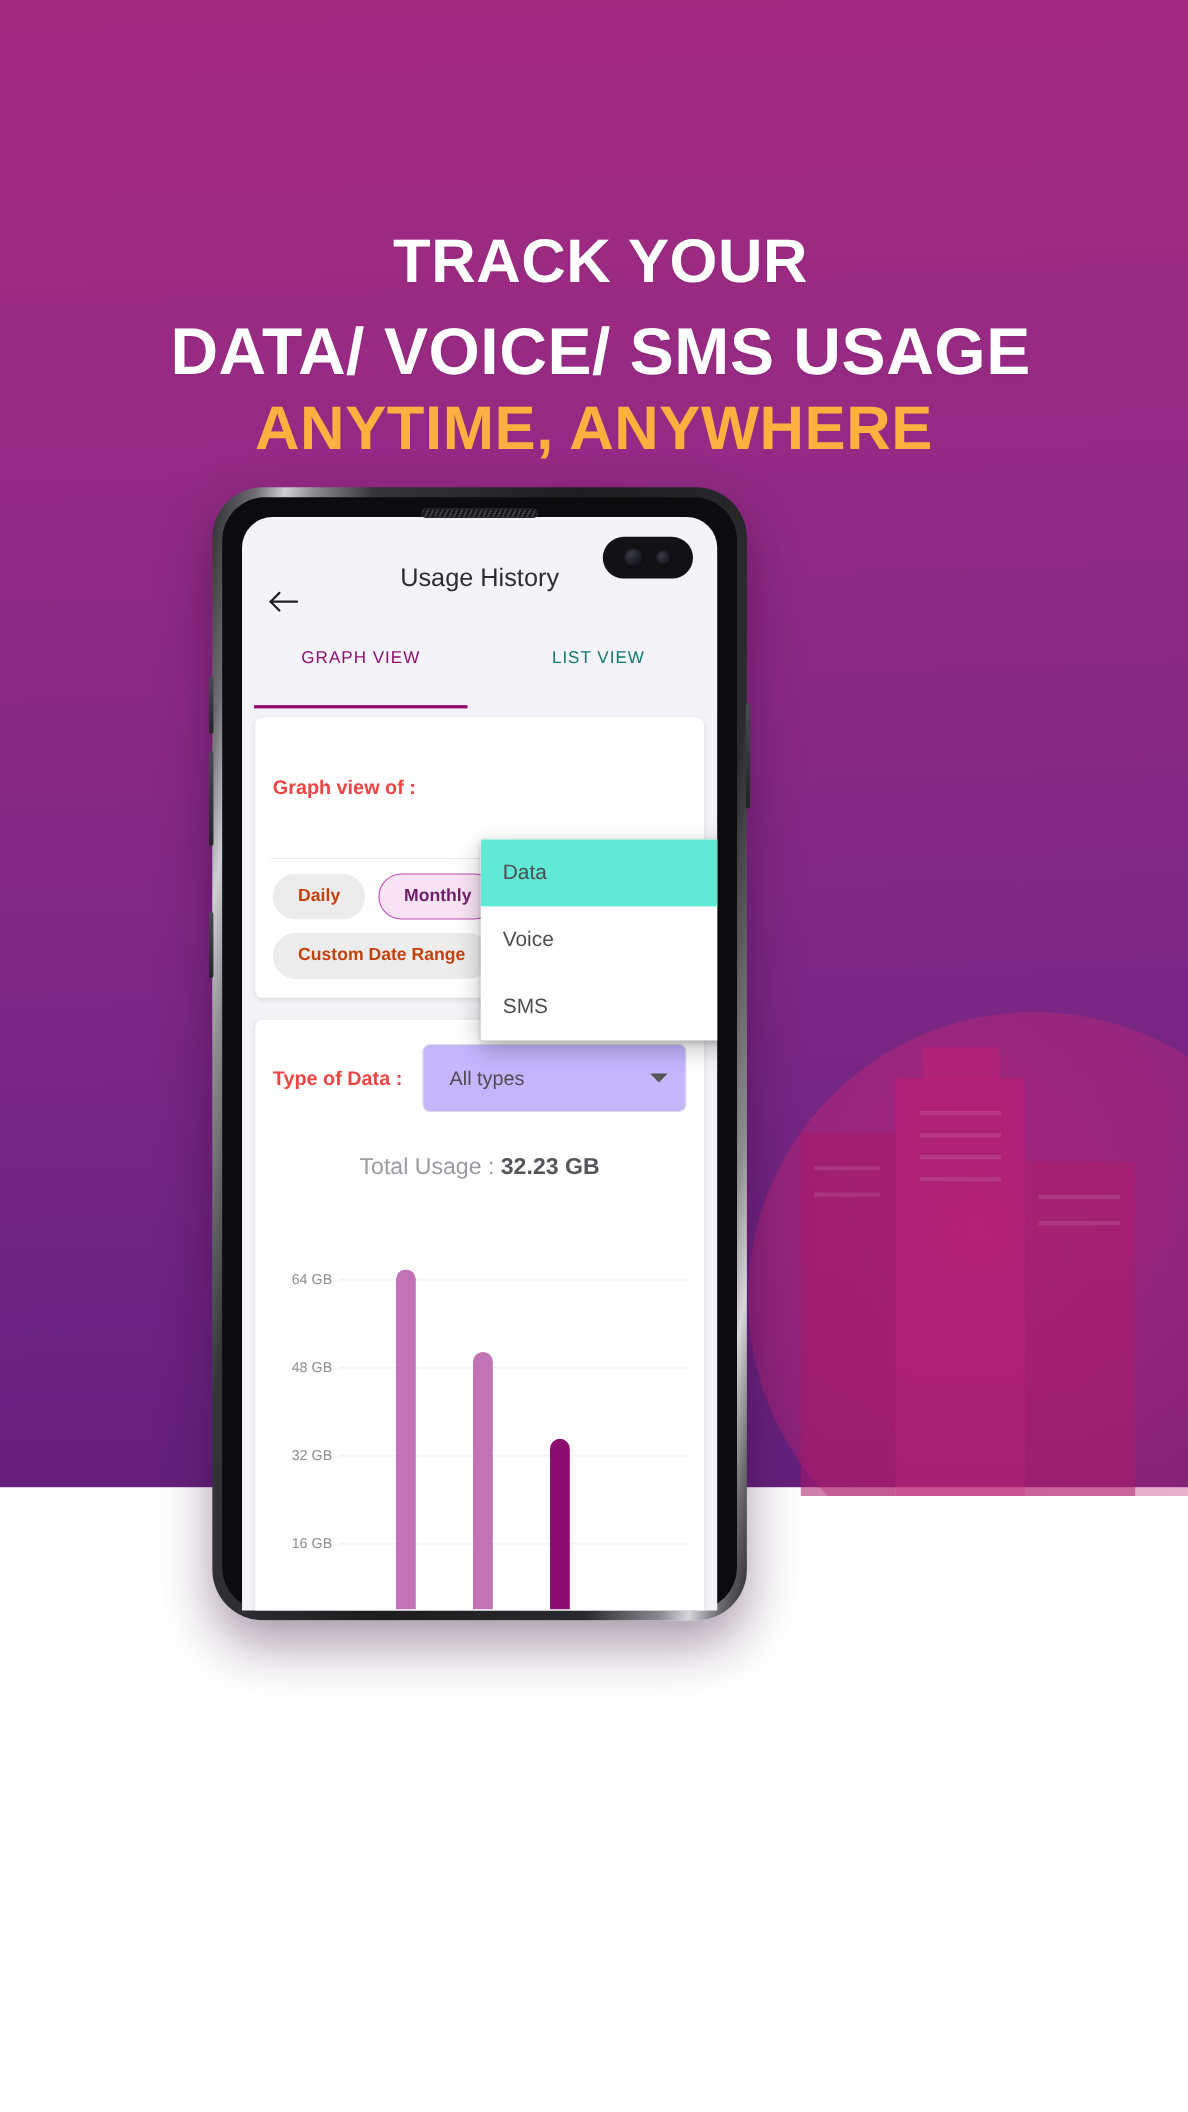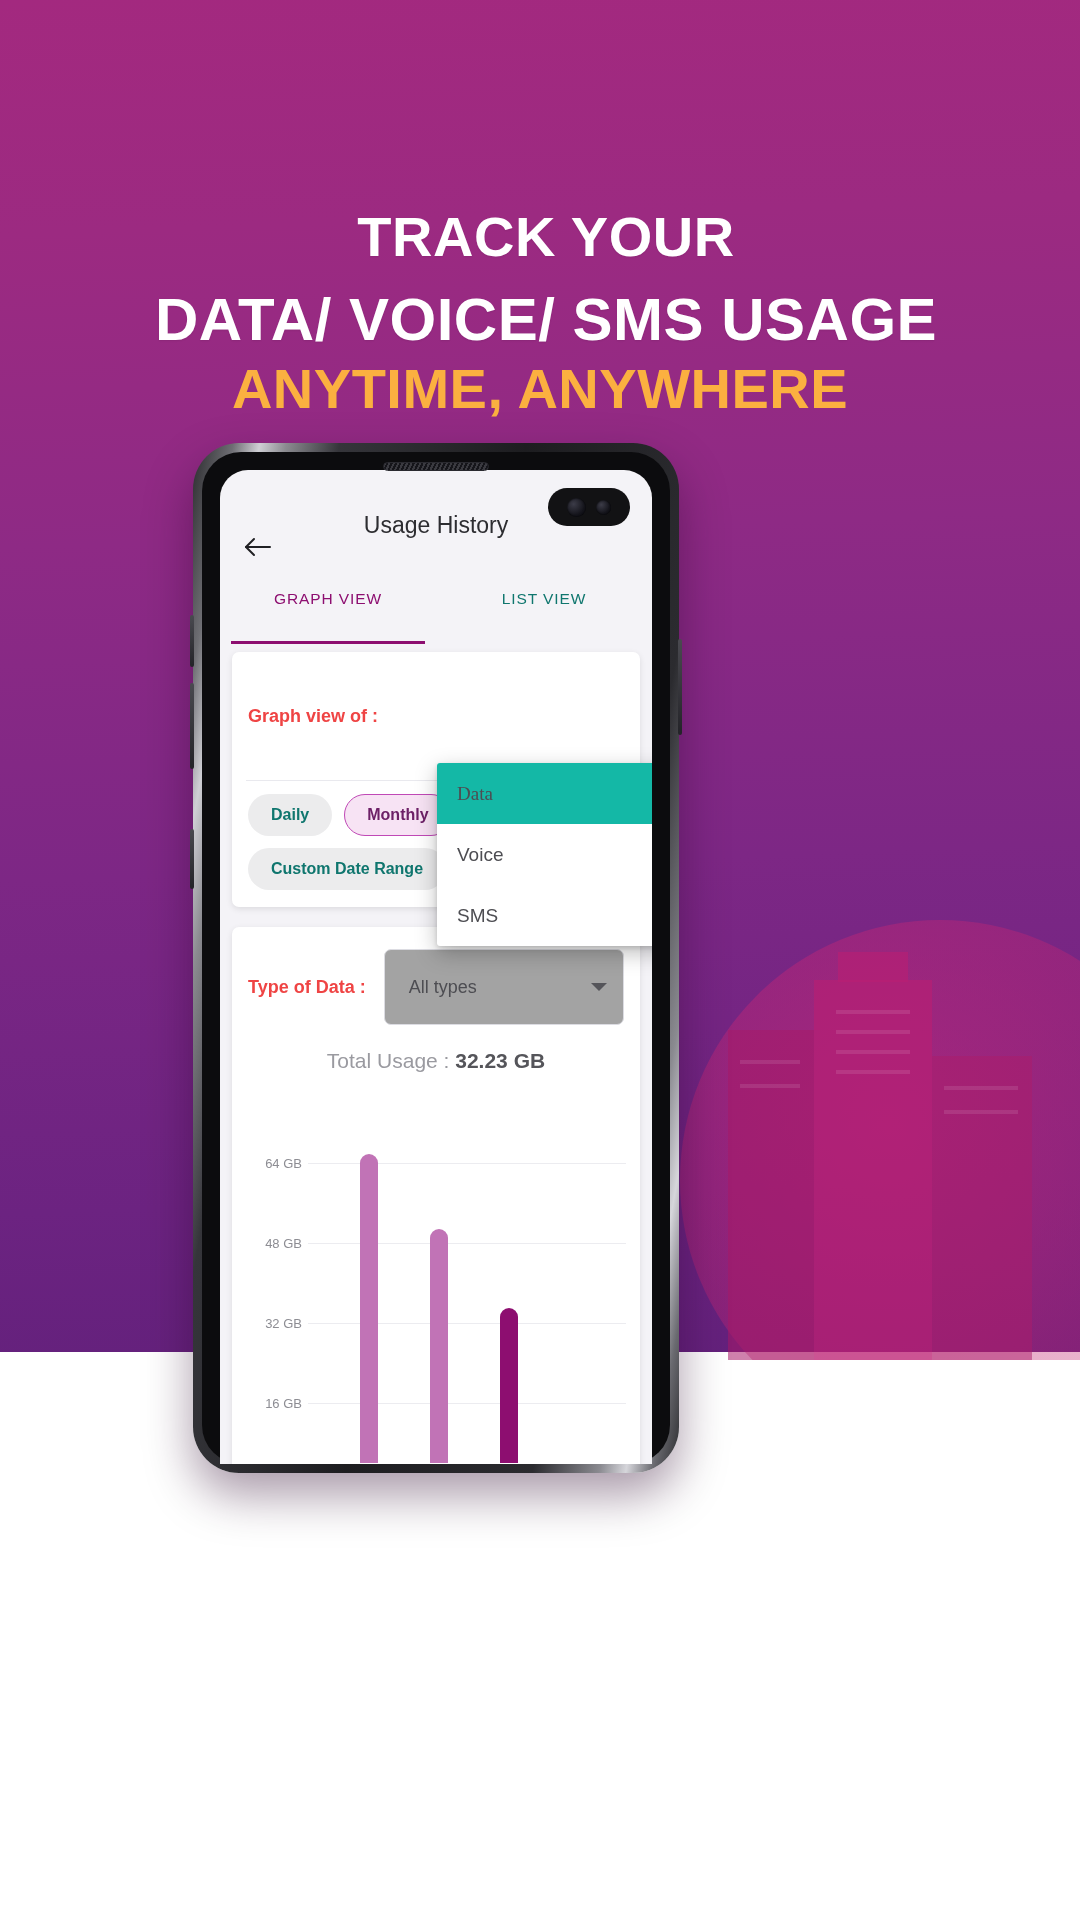--- a/index.html
+++ b/index.html
@@ -236,21 +236,21 @@
     left: 16px; top: 142px;
     display: flex; gap: 12px;
   }
   .chip {
     height: 42px;
     padding: 0 22px;
     border-radius: 21px;
     display: flex; align-items: center;
     font-size: 16px;
     font-weight: 700;
-    color: #0f766e;
+    color: #c2410c;
     background: #ececed;
     border: 1px solid transparent;
     cursor: pointer;
     white-space: nowrap;
   }
   .chip.selected {
     background: #f7e3f4;
     border: 1.5px solid #c049b6;
     color: #6d2067;
   }
@@ -268,36 +268,36 @@
     overflow: hidden;
   }
   .dd-item {
     height: 61px;
     display: flex; align-items: center;
     padding-left: 20px;
     font-size: 19px;
     color: #4d4d52;
     cursor: pointer;
   }
-  .dd-item.highlight { background: #14b8a6; font-family: Liberation Serif, serif; }
+  .dd-item.highlight { background: #5eead4; }
 
   
   .row-typeofdata {
     position: absolute;
     left: 16px; top: 22px;
     width: calc(100% - 32px);
     display: flex; align-items: center;
   }
   .select-box {
     margin-left: 18px;
     flex: 1;
-    height: 76px;
+    height: 62px;
     border: 1px solid #dcdce2;
     border-radius: 7px;
-    background: #a3a3a3;
+    background: #c4b5fd;
     display: flex; align-items: center; justify-content: space-between;
     padding: 0 16px 0 24px;
     cursor: pointer;
   }
   .select-value {
     font-size: 18px;
     color: #4d4d52;
   }
   .caret {
     width: 0; height: 0;

